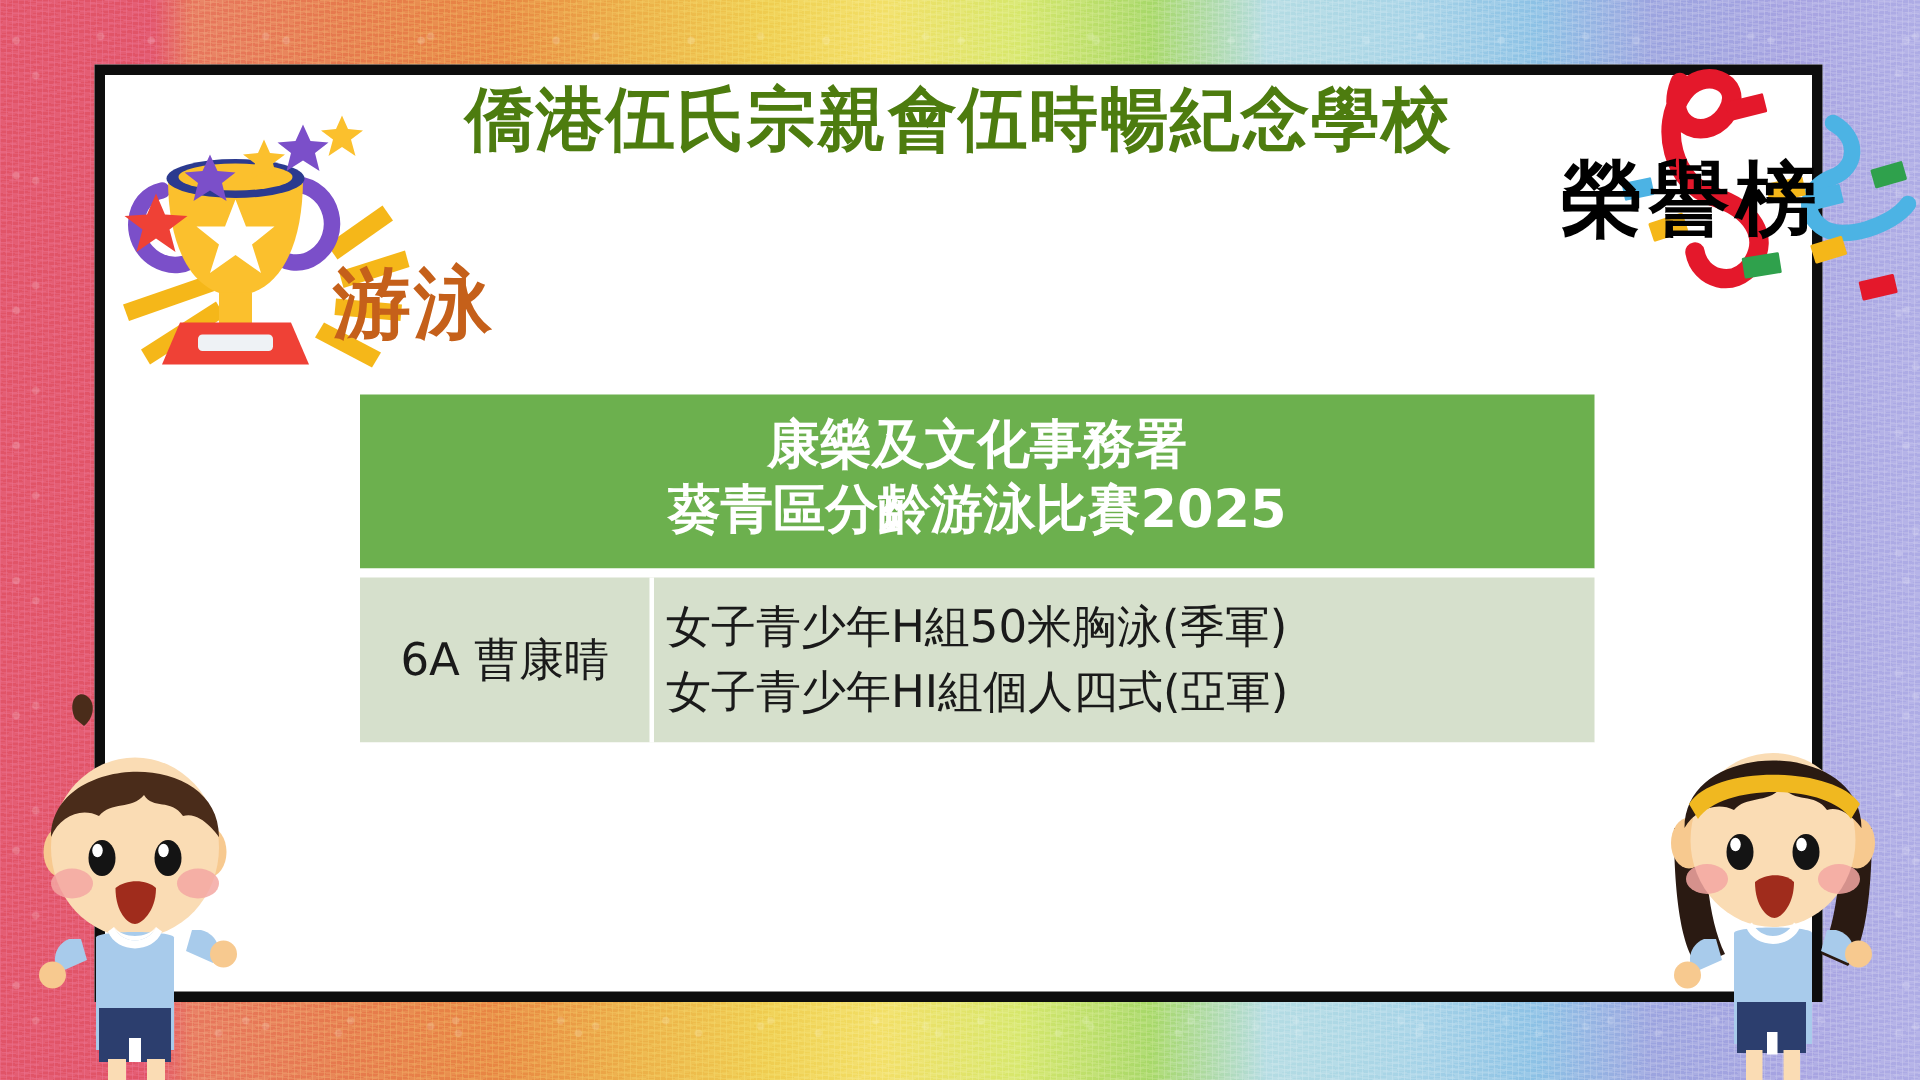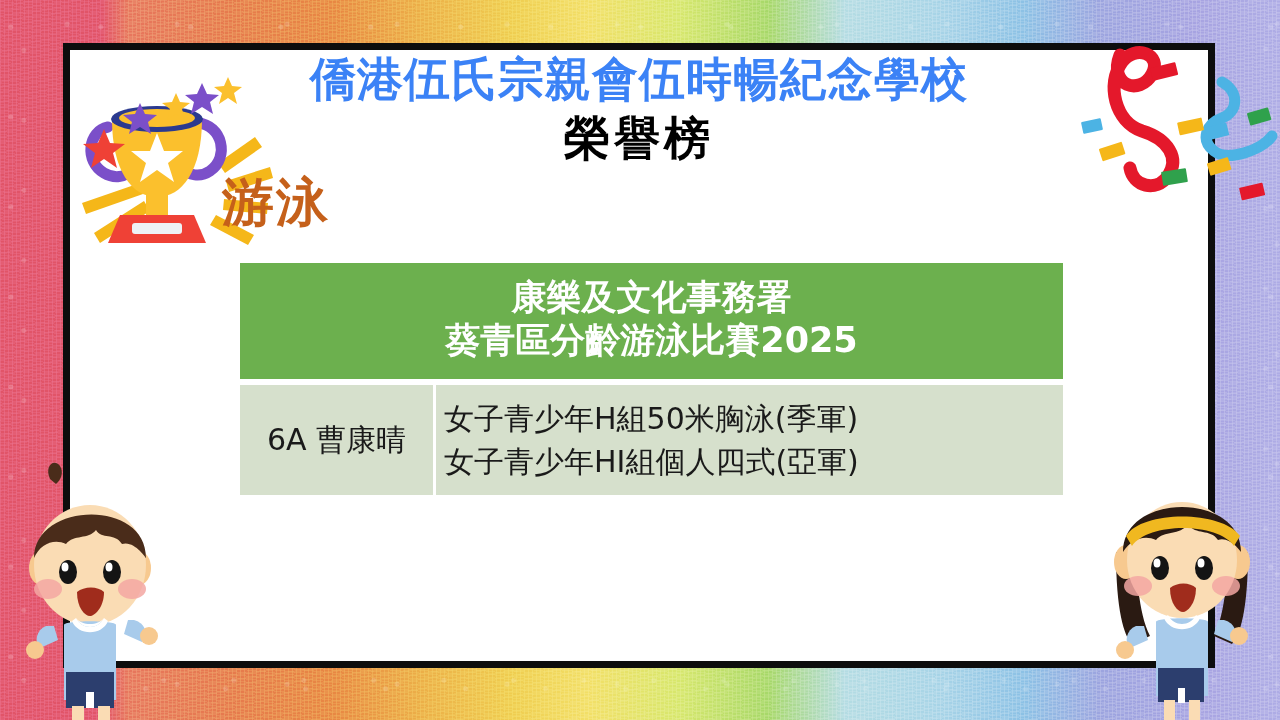--- a/index.html
+++ b/index.html
@@ -36,24 +36,24 @@
     background-size:90px 90px,70px 70px,110px 110px,80px 80px;}
 
   
   .panel{position:absolute;left:63px;top:43px;width:1152px;height:625px;
     background:#ffffff;border:7px solid #0d0d0d;box-sizing:border-box;}
 
   
   .title-wrap{position:absolute;left:63px;top:50px;width:1152px;text-align:center;
     pointer-events:none;}
   .title-l1{font-family:"DejaVu Sans","Liberation Sans",sans-serif;
-    font-weight:bold;font-size:46px;line-height:58px;color:#3b82f6;
+    font-weight:bold;font-size:46px;line-height:58px;color:#4d7c0f;
     letter-spacing:1px;white-space:nowrap;}
-  .title-l2{font-family:Liberation Sans, sans-serif;
-    font-weight:bold;font-size:46px;line-height:60px;color:#000;letter-spacing:4px;}
+  .title-l2{font-family:Liberation Mono, monospace;
+    font-weight:bold;font-size:54px;line-height:60px;color:#000;letter-spacing:4px;text-align:right;}
 
   
   .trophy{position:absolute;left:70px;top:75px;width:300px;height:185px;}
   .sport-label{position:absolute;left:222px;top:168px;
     font-family:"DejaVu Sans","Liberation Sans",sans-serif;
     font-weight:bold;font-size:52px;color:#c5601a;letter-spacing:2px;}
 
   
   .deco{position:absolute;left:0;top:0;width:1280px;height:720px;pointer-events:none;}
 

